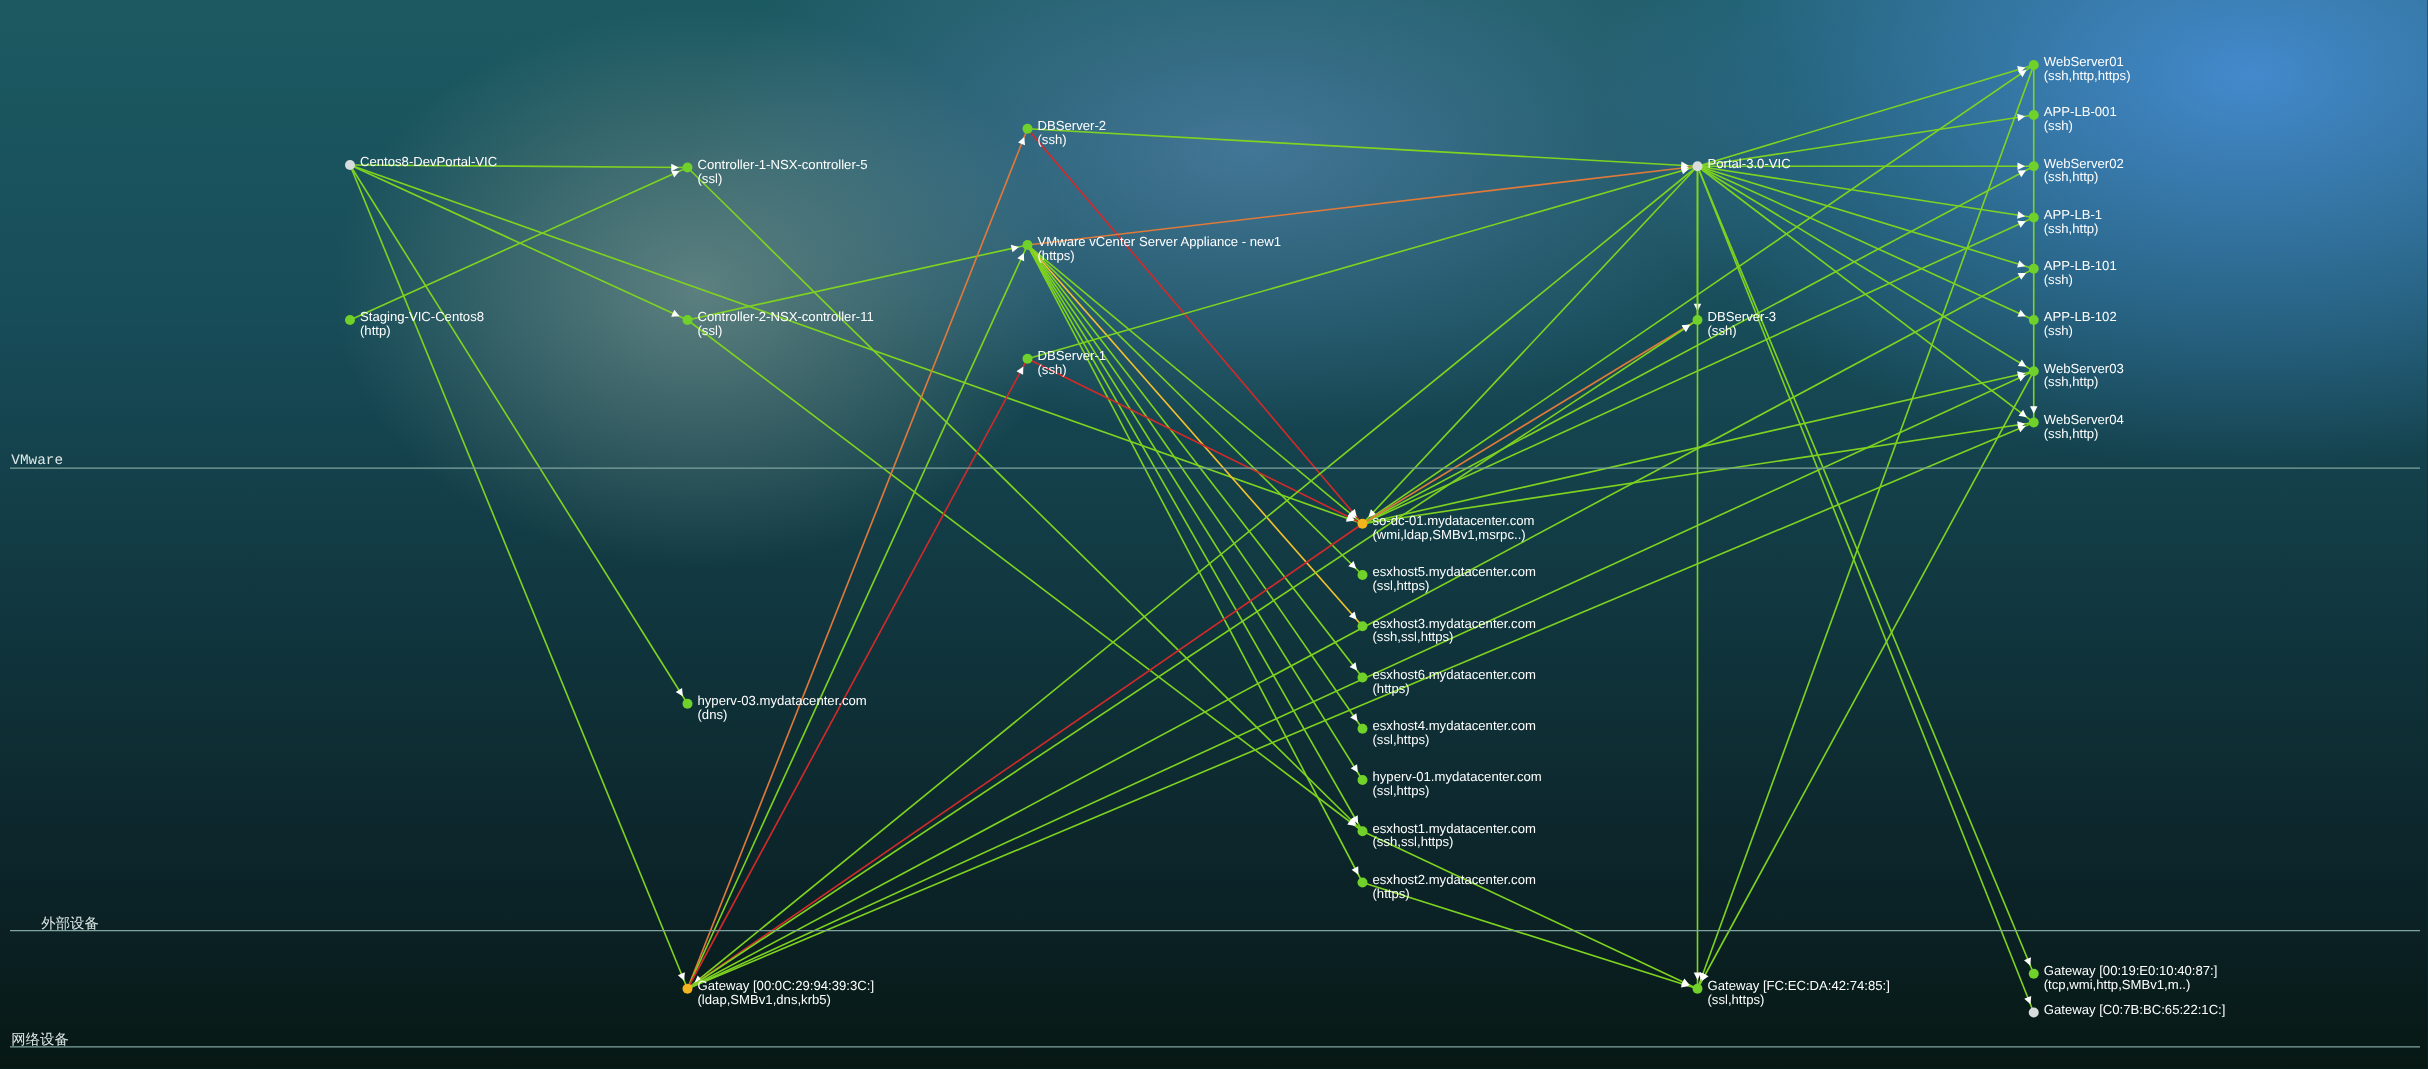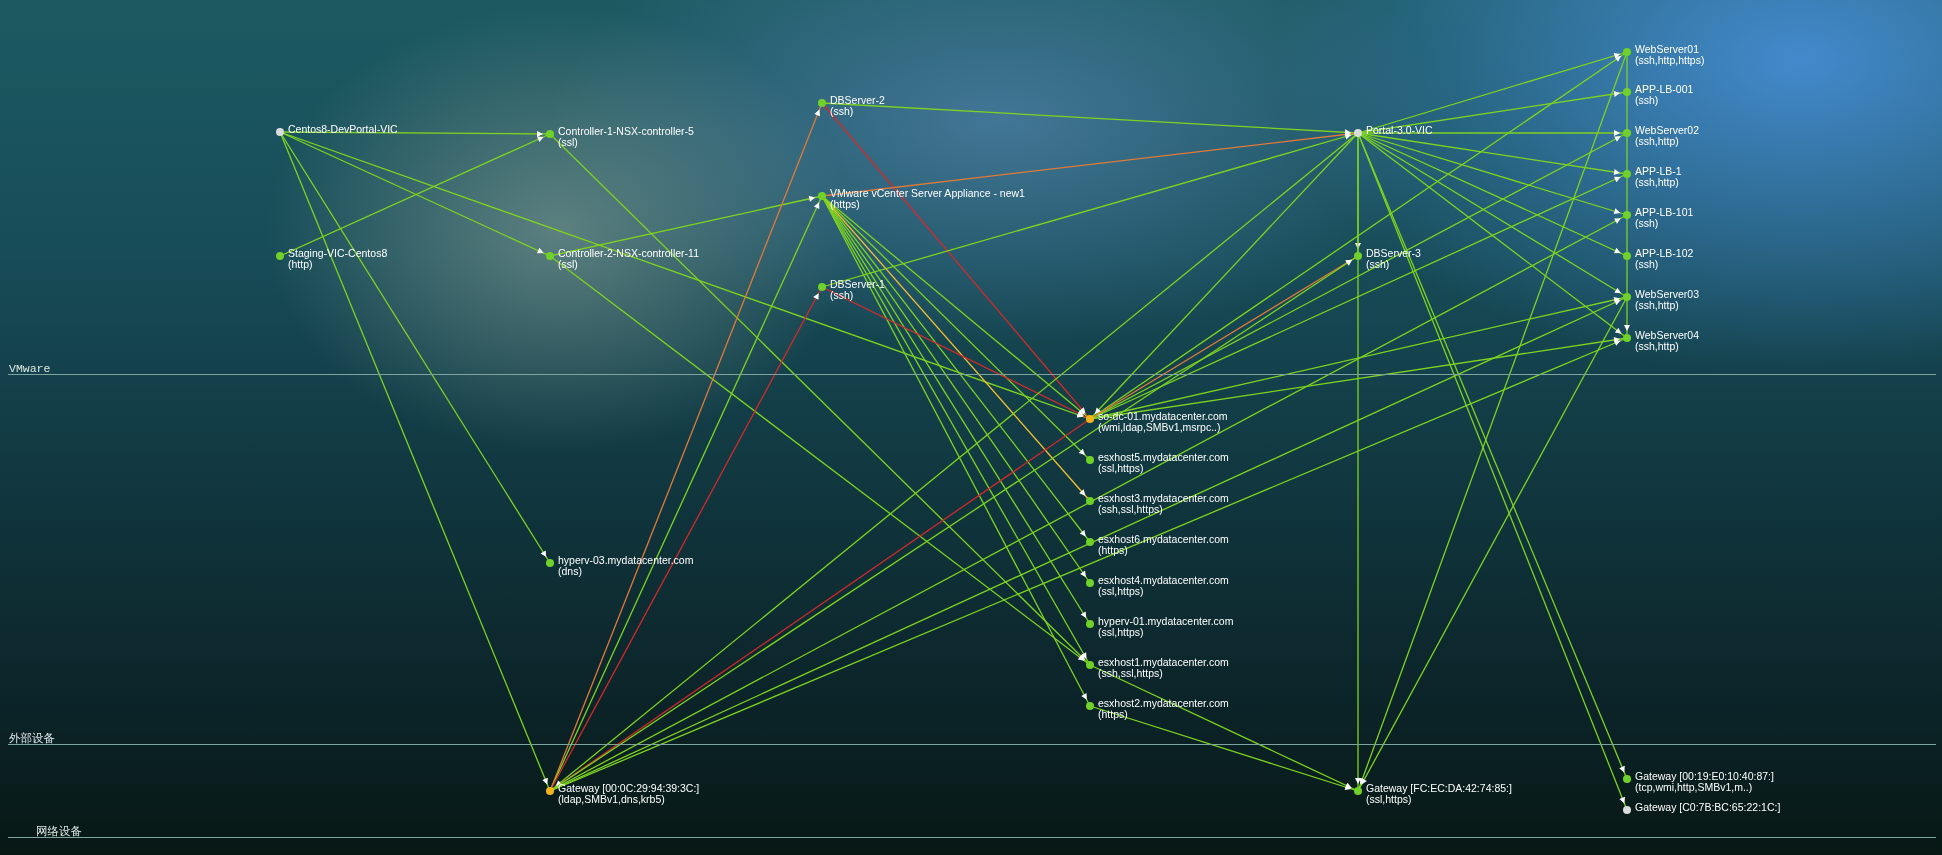--- a/index.html
+++ b/index.html
@@ -286,15 +286,15 @@
       <g>
         <circle cx="1627" cy="810" r="4" fill="#d8dcdc"></circle>
         <text x="1635" y="811" class="node-label">Gateway [C0:7B:BC:65:22:1C:]</text>
       </g>
     </g>
 </svg>
 
 <div class="zone-line" style="top:374px;"></div>
 <div class="zone-label" style="top:362px;font-family:Liberation Mono, monospace;">VMware</div>
 <div class="zone-line" style="top:744px;"></div>
-<div class="zone-label" style="top:731px;">外部设备</div>
+<div class="zone-label" style="top:731px;margin-left:24px;">外部设备</div>
 <div class="zone-line" style="top:837px;"></div>
-<div class="zone-label" style="top:824px;margin-left:27px;">网络设备</div>
+<div class="zone-label" style="top:824px;">网络设备</div>
 
 </body></html>

